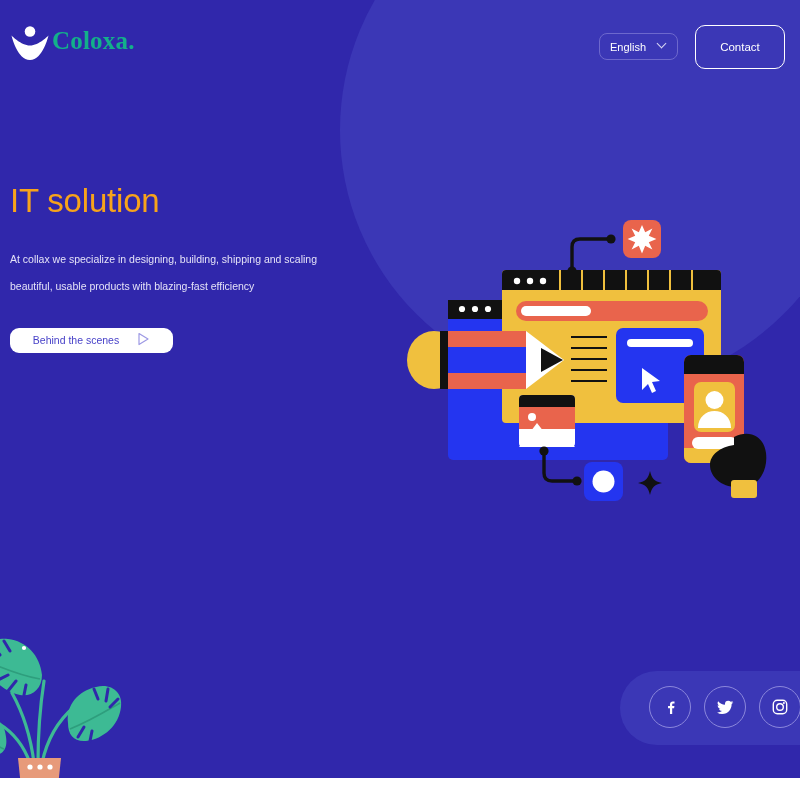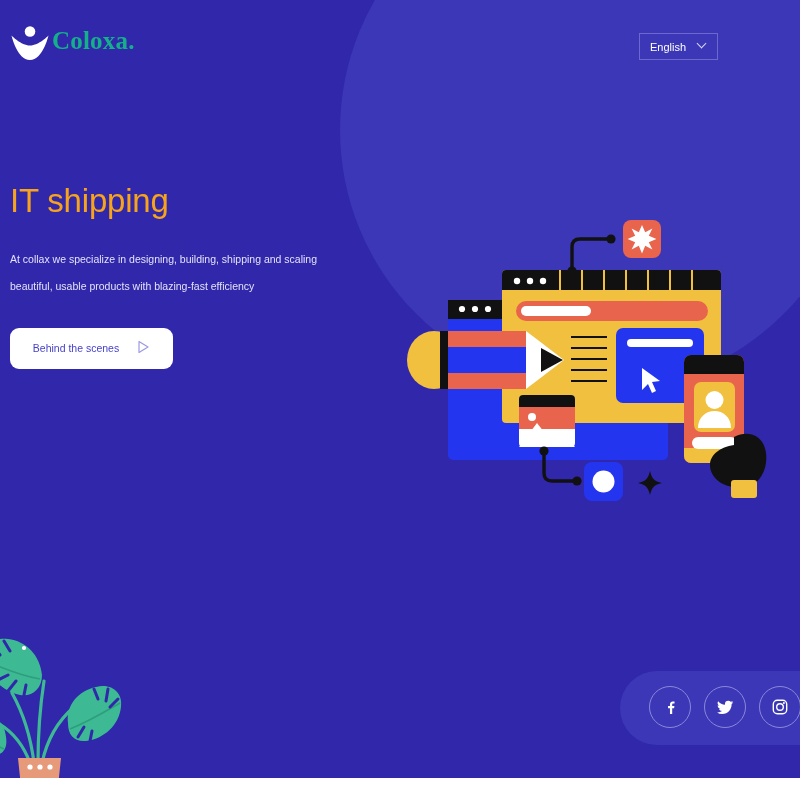--- a/index.html
+++ b/index.html
@@ -78,30 +78,29 @@
     white-space: nowrap;
     cursor: pointer;
   }
   .nav-link:last-child { margin-right: 0; }
 
   .lang-select {
     position: absolute;
     left: 599px; top: 33px;
     width: 79px; height: 27px;
     border: 1px solid #6d68cd;
-    border-radius: 0;
+    border-radius: 8px;
     display: flex;
     align-items: center;
     justify-content: center;
     gap: 12px;
     background: transparent;
     color: #ffffff;
     font-size: 11px;
     cursor: pointer;
-    margin-left: 40px;
   }
   .chev {
     width: 9px; height: 9px;
     display: inline-block;
     position: relative;
     top: -2px;
   }
   .chev::before {
     content: "";
     position: absolute;
@@ -149,21 +148,21 @@
   }
   .subcopy {
     margin-top: 26px;
     font-size: 10.5px;
     line-height: 27px;
     color: #e4e2f7;
     width: 345px;
   }
   .cta {
     margin-top: 28px;
-    width: 163px; height: 41px;
+    width: 163px; height: 25px;
     background: #ffffff;
     border: none;
     border-radius: 9px;
     display: flex;
     align-items: center;
     justify-content: center;
     gap: 18px;
     cursor: pointer;
   }
   .cta-label {
@@ -229,24 +228,25 @@
         </span>
         <span class="brand-name">Coloxa.</span>
       </div>
 
 
       <div class="lang-select">
         <span>English</span>
         <span class="chev"></span>
       </div>
 
+      <button class="contact-btn">Contact</button>
     </div>
 
     <div class="hero-copy">
-      <div class="eyebrow">IT shipping</div>
+      <div class="eyebrow">IT solution</div>
       <p class="subcopy">At collax we specialize in designing, building, shipping and scaling beautiful, usable products with blazing-fast efficiency</p>
 
       <button class="cta">
         <span class="cta-label">Behind the scenes</span>
         <span>
           <svg width="13" height="14" viewBox="0 0 13 14" aria-hidden="true">
             <path d="M2 1.5 L11 7 L2 12.5 Z" fill="none" stroke="#9d99e4" stroke-width="1.2" stroke-linejoin="round"></path>
           </svg>
         </span>
       </button>

